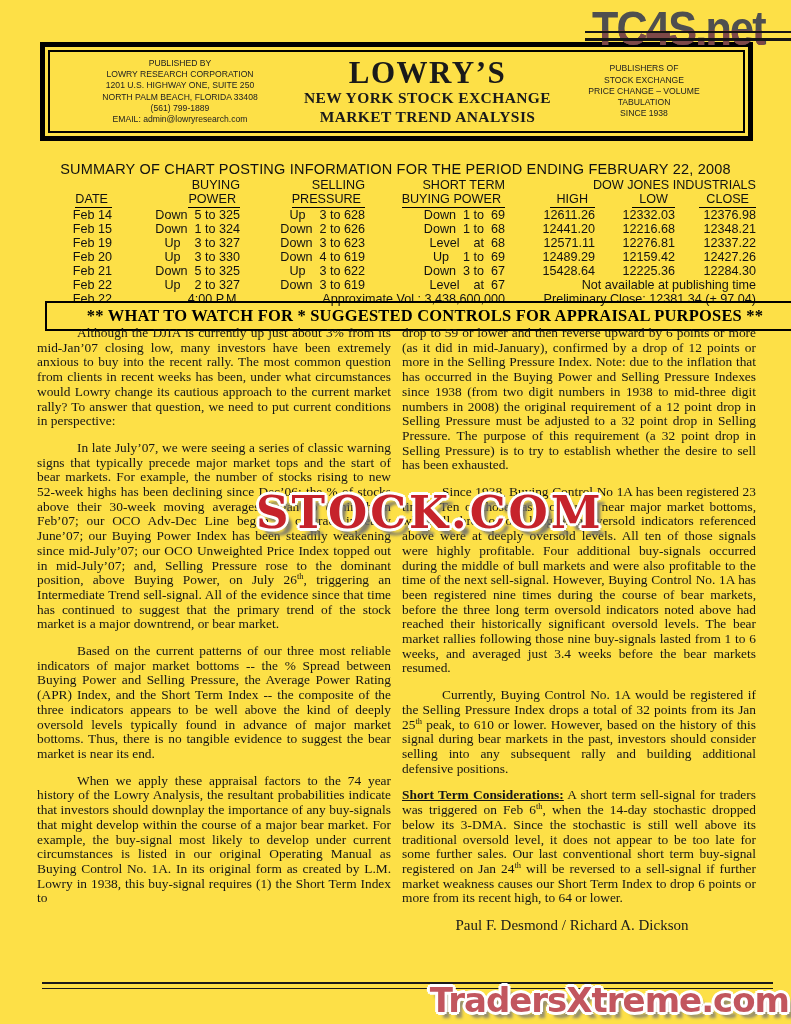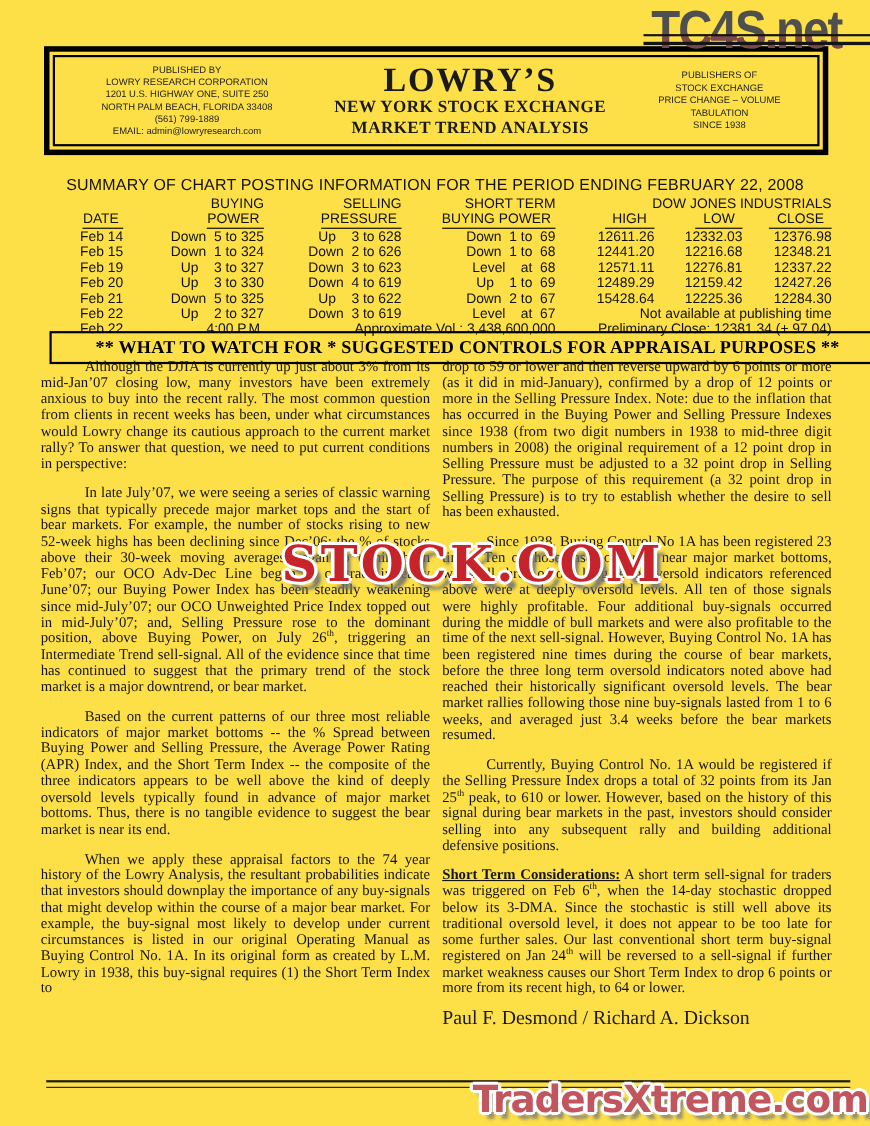--- a/index.html
+++ b/index.html
@@ -12,21 +12,21 @@
         font-weight:bold;font-size:49px;letter-spacing:-2px;transform:scaleX(.88);transform-origin:left top;
         white-space:nowrap;}
   .tc4s .top-half{color:#4f4f4f;}
   .tc4s .bot-half{color:#7d4848;clip-path:inset(54% 0 0 0);}
   .tc4s-line1{position:absolute;top:31px;left:585px;width:206px;height:2px;background:#151515;z-index:41;}
   .tc4s-line2{position:absolute;top:38px;left:585px;width:206px;height:3px;background:#151515;z-index:41;}
 
   
   .masthead{position:absolute;top:42px;left:40px;width:713px;height:99px;border:5px solid #000;box-sizing:border-box;}
   .masthead-inner{position:absolute;inset:3px;border:2px solid #000;display:flex;align-items:center;
-        justify-content:space-between;padding:0 4px;box-sizing:border-box;}
+        justify-content:space-between;padding:0 14px;box-sizing:border-box;}
   .pub-block{width:232px;text-align:center;font-family:"Liberation Sans",sans-serif;
         font-size:8.6px;line-height:11.3px;color:#222;}
   .pub-right{width:170px;}
   .title-block{text-align:center;flex:1;}
   .lowrys{font-size:31px;font-weight:bold;letter-spacing:1.5px;line-height:30px;}
   .subtitle{font-size:15.5px;font-weight:bold;letter-spacing:.4px;line-height:19px;}
 
   
   .summary-heading{position:absolute;top:161px;left:0;width:100%;text-align:center;
         font-family:"Liberation Sans",sans-serif;font-size:14.5px;letter-spacing:.2px;color:#111;}
@@ -44,21 +44,21 @@
         box-sizing:border-box;text-align:center;line-height:26px;font-weight:bold;font-size:16.5px;
         letter-spacing:.2px;color:#000;}
 
   
   .columns{position:absolute;top:326px;left:37px;width:719px;display:flex;gap:11px;}
   .col{width:354px;}
   .col p{margin:0 0 12px 0;text-align:justify;font-size:13.4px;line-height:14.7px;color:#151515;}
   .col p.indent{text-indent:40px;}
   .col p sup{font-size:8.5px;line-height:0;vertical-align:super;}
   .stc{text-decoration:underline;}
-  .signature{text-align:left;padding-right:14px;font-size:18px;line-height:14.7px;}
+  .signature{text-align:center;padding-right:14px;font-size:15px;line-height:14.7px;}
 
   
   .dlsub{position:absolute;top:486px;left:256px;z-index:40;font-family:"DejaVu Serif",serif;
         font-weight:bold;font-size:45px;letter-spacing:3px;color:#c6232b;white-space:nowrap;
         text-shadow:-3px 0 0 #fff,3px 0 0 #fff,0 -3px 0 #fff,0 3px 0 #fff,
                     -2px -2px 0 #fff,2px -2px 0 #fff,-2px 2px 0 #fff,2px 2px 0 #fff,
                     6px 7px 3px rgba(110,110,110,.85);}
 
   
   .bottom-rule{position:absolute;top:982px;left:42px;width:731px;height:4px;
@@ -168,21 +168,21 @@
       <td>Down  4 to 619</td>
       <td>Up    1 to  69</td>
       <td class="num">12489.29</td>
       <td class="num">12159.42</td>
       <td class="num">12427.26</td>
     </tr>
     <tr>
       <td>Feb 21</td>
       <td>Down  5 to 325</td>
       <td>Up    3 to 622</td>
-      <td>Down  2 to  67</td>
+      <td>Down  3 to  67</td>
       <td class="num">15428.64</td>
       <td class="num">12225.36</td>
       <td class="num">12284.30</td>
     </tr>
     <tr>
       <td>Feb 22</td>
       <td>Up    2 to 327</td>
       <td>Down  3 to 619</td>
       <td>Level    at  67</td>
       <td class="ctr" colspan="3">Not available at publishing time</td>

